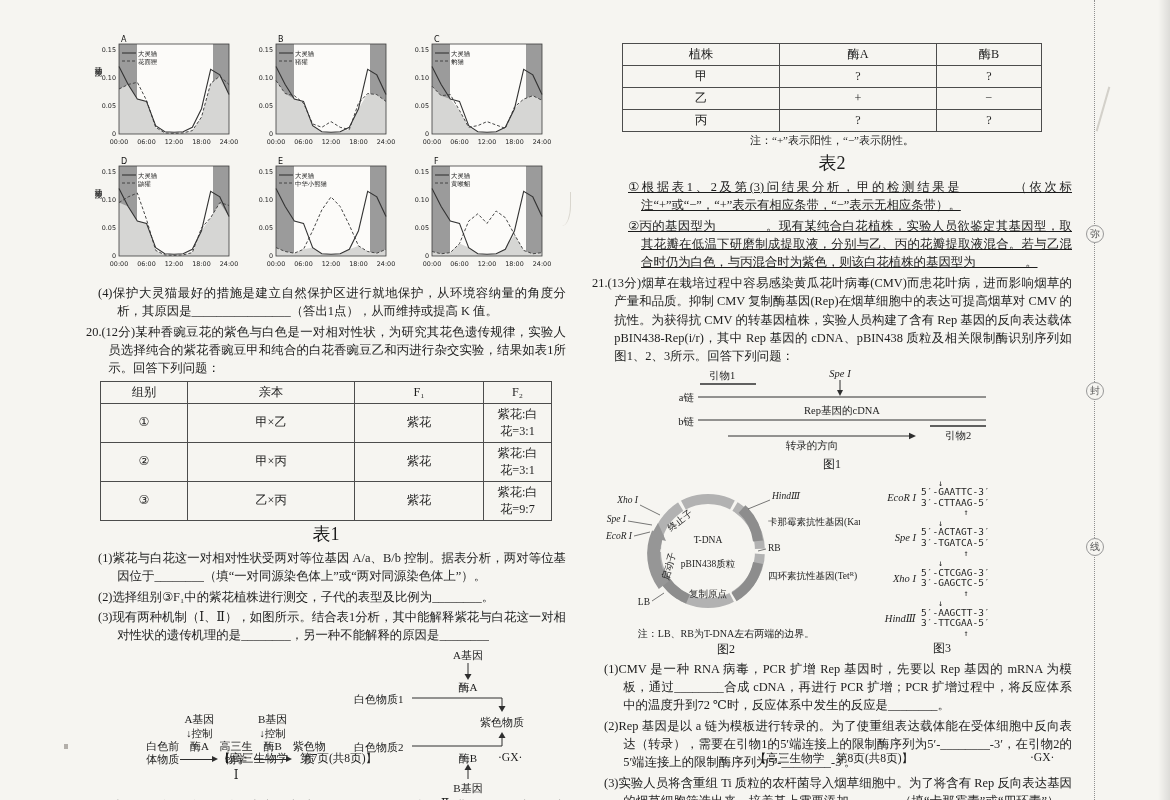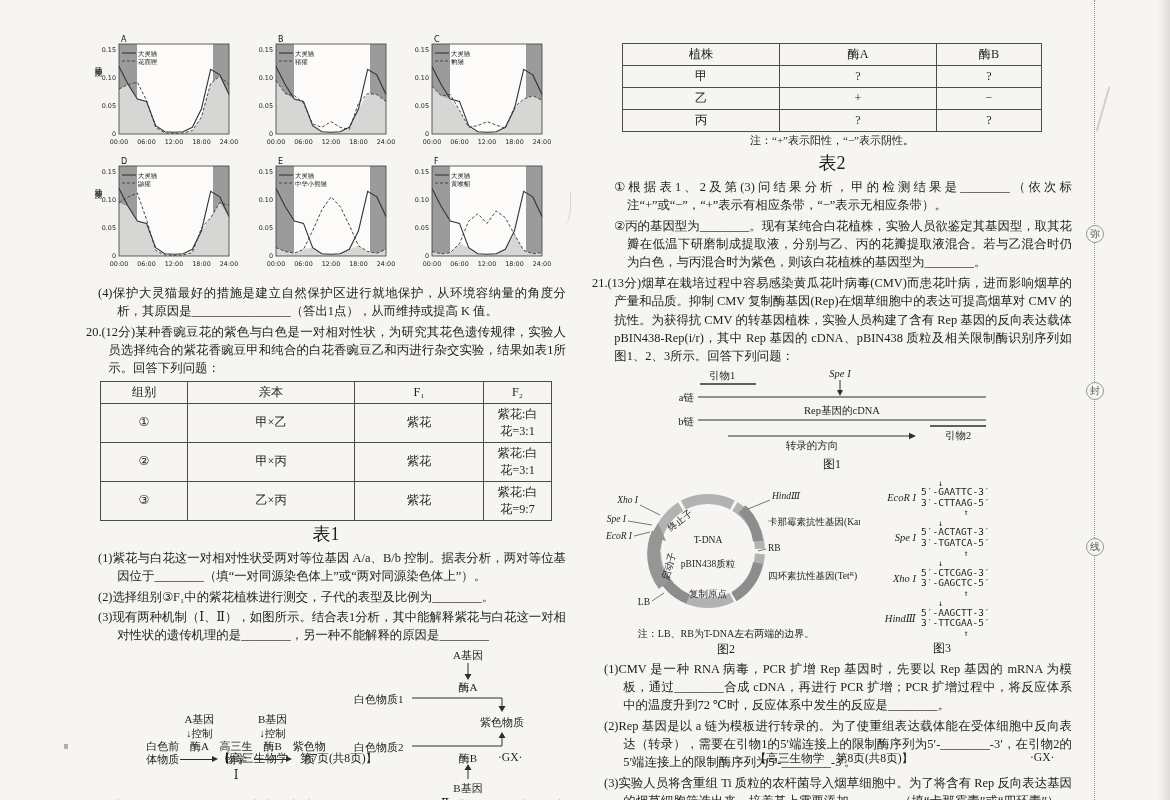--- a/index.html
+++ b/index.html
@@ -10,21 +10,21 @@
     color:#1d1d1d;
   }
   .edge-right{position:absolute;right:0;top:0;width:12px;height:100%;
     background:linear-gradient(to right,rgba(0,0,0,0),rgba(0,0,0,0.10));}
   .col{position:absolute;top:34px;width:480px;}
   .col-left{left:86px;}
   .col-right{left:592px;top:40px;}
   .p{font-size:12.4px;line-height:1.48;text-align:justify;margin:0 0 2px 0;}
   .ind-main{padding-left:1.8em;text-indent:-1.8em;}
   .ind-sub{padding-left:1.55em;text-indent:-1.55em;margin-left:12px;}
-  .ind-circ{padding-left:1.05em;text-indent:-1.05em;margin-left:22px;}
+  .ind-circ{padding-left:1.05em;text-indent:-1.05em;margin-left:36px;text-decoration:underline;}
   
   .charts{display:grid;grid-template-columns:repeat(3,1fr);gap:0 4px;margin:0 0 6px 6px;width:466px;}
   .chart-cell{position:relative;}
   .ylab{position:absolute;left:1px;top:26px;writing-mode:vertical-rl;font-size:7.5px;color:#333;letter-spacing:1px;}
   svg .tk{font-size:6.4px;fill:#222;font-family:"DejaVu Sans",sans-serif;}
   svg .lt{font-size:6.4px;fill:#222;}
   svg .cl{font-size:8px;fill:#111;font-family:"DejaVu Sans",sans-serif;}
   svg .plotbg{fill:#fcfbf9;}
   svg .band{fill:#9b9b9b;}
   svg .frame{fill:none;stroke:#3c3c3c;stroke-width:0.8;}

